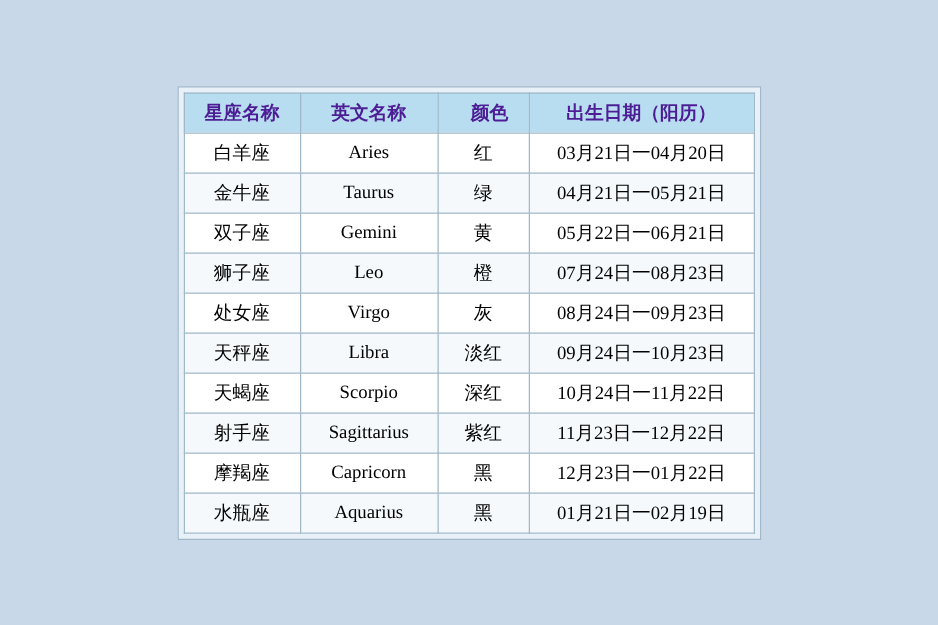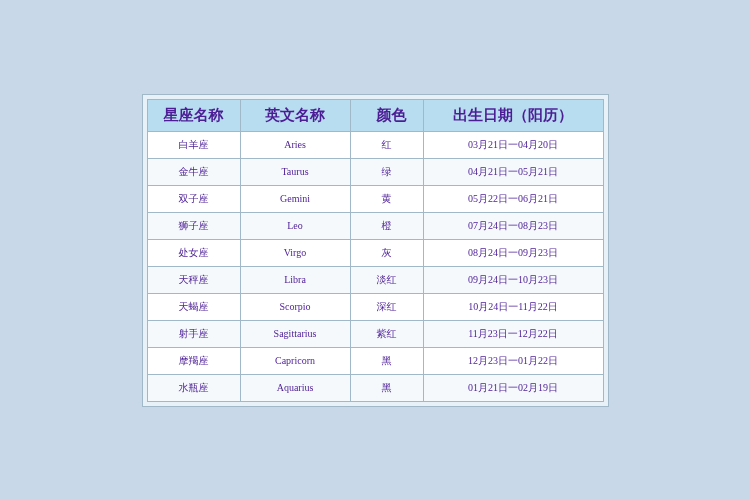--- a/index.html
+++ b/index.html
@@ -18,22 +18,22 @@
       padding: 4px;
     }
     table {
       border-collapse: collapse;
       background: white;
     }
     th, td {
       border: 1px solid #a0b8c8;
       padding: 6px 16px;
       text-align: center;
-      font-size: 10px;
-      color: #4c1d95;
+      font-size: 15px;
+      color: #000000;
       white-space: nowrap;
     }
     thead th {
       background-color: #b8ddf0;
       color: #4c1d95;
       font-weight: bold;
       font-size: 15px;
     }
     tbody tr {
       background-color: #ffffff;

